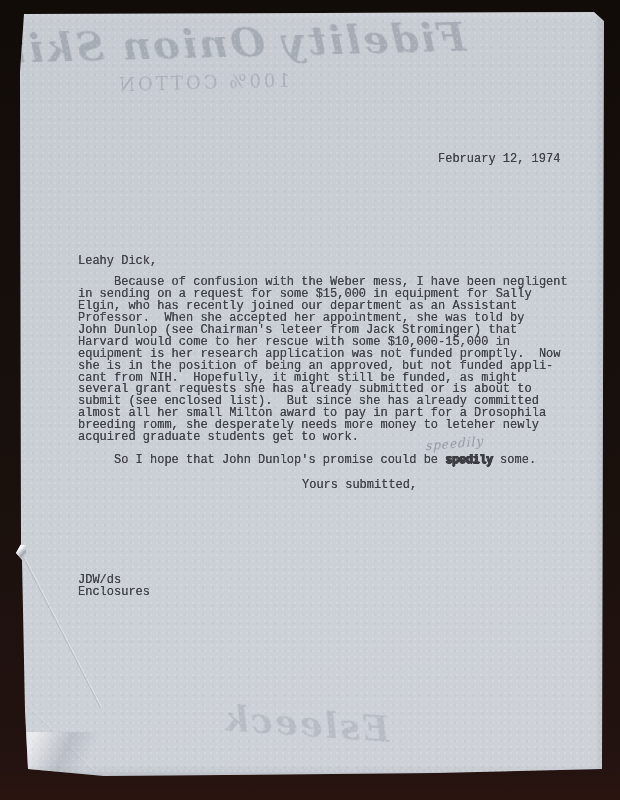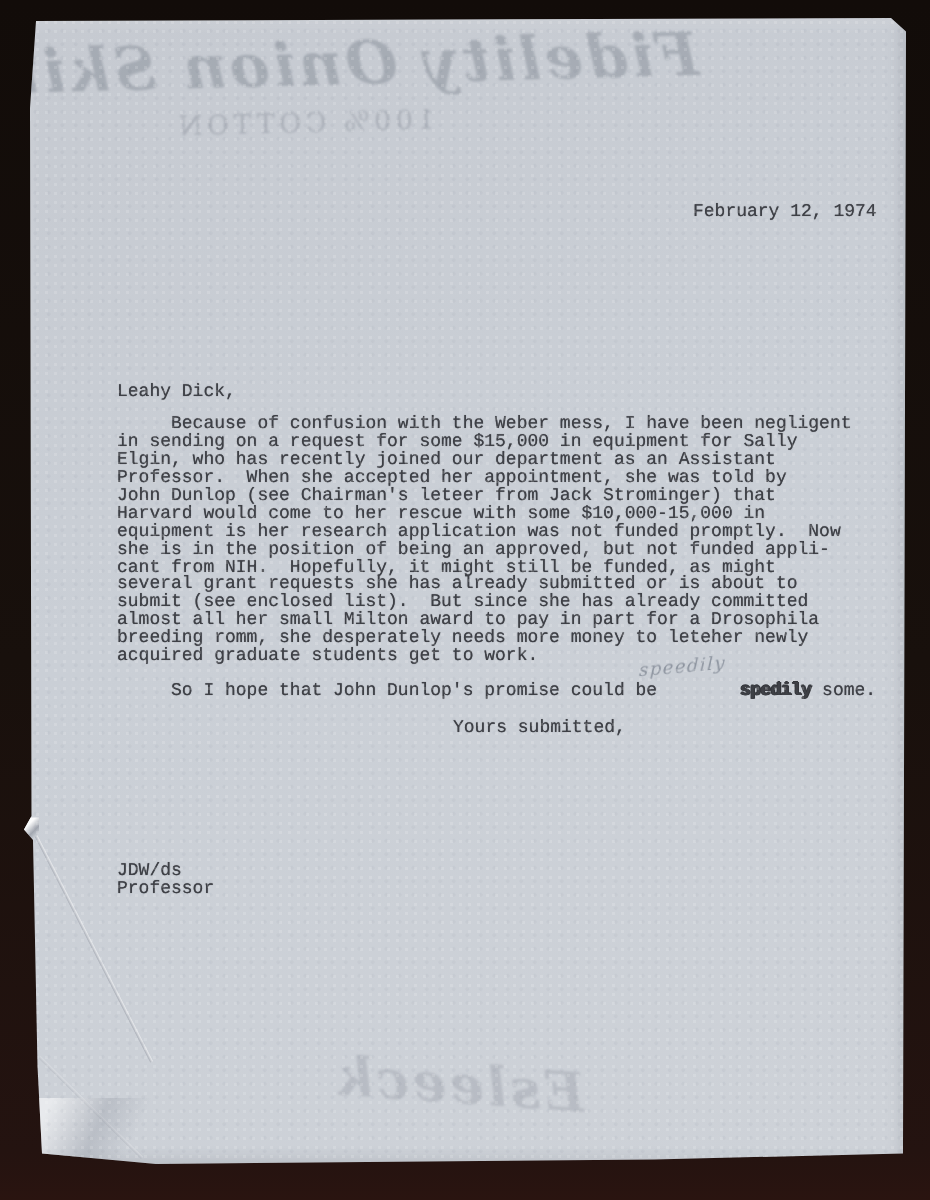--- a/index.html
+++ b/index.html
@@ -32,29 +32,28 @@
     position:absolute;color:rgba(104,110,124,.34);
     font-family:"DejaVu Serif","Liberation Serif",serif;font-style:italic;
     transform:scaleX(-1) rotate(1.5deg);text-align:center;white-space:nowrap;
     filter:blur(.6px);
   }
   .wm-script{left:40px;top:6px;width:410px;font-size:40px;font-weight:bold;letter-spacing:2px;}
   .wm-cotton{left:92px;top:60px;width:190px;font-size:18px;font-style:normal;
     font-family:"DejaVu Serif","Liberation Serif",serif;letter-spacing:3px;color:rgba(104,110,124,.30);}
   .wm-bottom{left:150px;top:690px;width:280px;font-size:36px;font-weight:bold;
     color:rgba(110,116,128,.22);transform:scaleX(-1) rotate(-4deg);letter-spacing:2px;}
-  .date{left:422px;top:124px;margin-left:24px;}
+  .date{left:422px;top:142px;}
   .recipient{left:62px;top:207px;}
   .salutation{left:62px;top:244px;}
   .body-par{left:62px;top:265px;}
   .closing{left:62px;top:443px;}
   .overstruck{
     font-weight:bold;letter-spacing:-.4px;
     text-shadow:.8px 0 0 #34363b,-.6px 0 0 #34363b,0 .6px 0 #34363b,0 -.5px 0 #34363b;
-    margin-left:48px;
   }
   .handnote{
     position:absolute;left:410px;top:425px;
     font-family:"DejaVu Serif","Liberation Serif",serif;font-style:italic;
     font-size:12px;color:#8f96a1;transform:rotate(-5deg) skewX(-8deg);
     letter-spacing:1px;white-space:nowrap;filter:blur(.2px);
   }
   .valediction{left:286px;top:468px;}
   .signature{left:286px;top:516px;line-height:12.3px;}
   .initials{left:62px;top:562px;line-height:12.3px;}
@@ -103,21 +102,21 @@
 acquired graduate students get to work.</div>
 
   <div class="type closing"><span>     So I hope that John Dunlop's promise could be </span><span class="overstruck">spedily</span><span> some.</span></div>
 
   <div class="handnote">speedily</div>
 
   <div class="type valediction">Yours submitted,</div>
 
 
   <div class="type initials"><span>JDW/ds</span>
-<span>Professor</span></div>
+<span>Enclosures</span></div>
 
   <div class="crease crease-main"></div>
   <div class="crease crease-minor"></div>
   <div class="notch-shadow"></div>
   <div class="corner-shade"></div>
 
   <div class="grain"></div>
 </div>
 
 </body></html>

